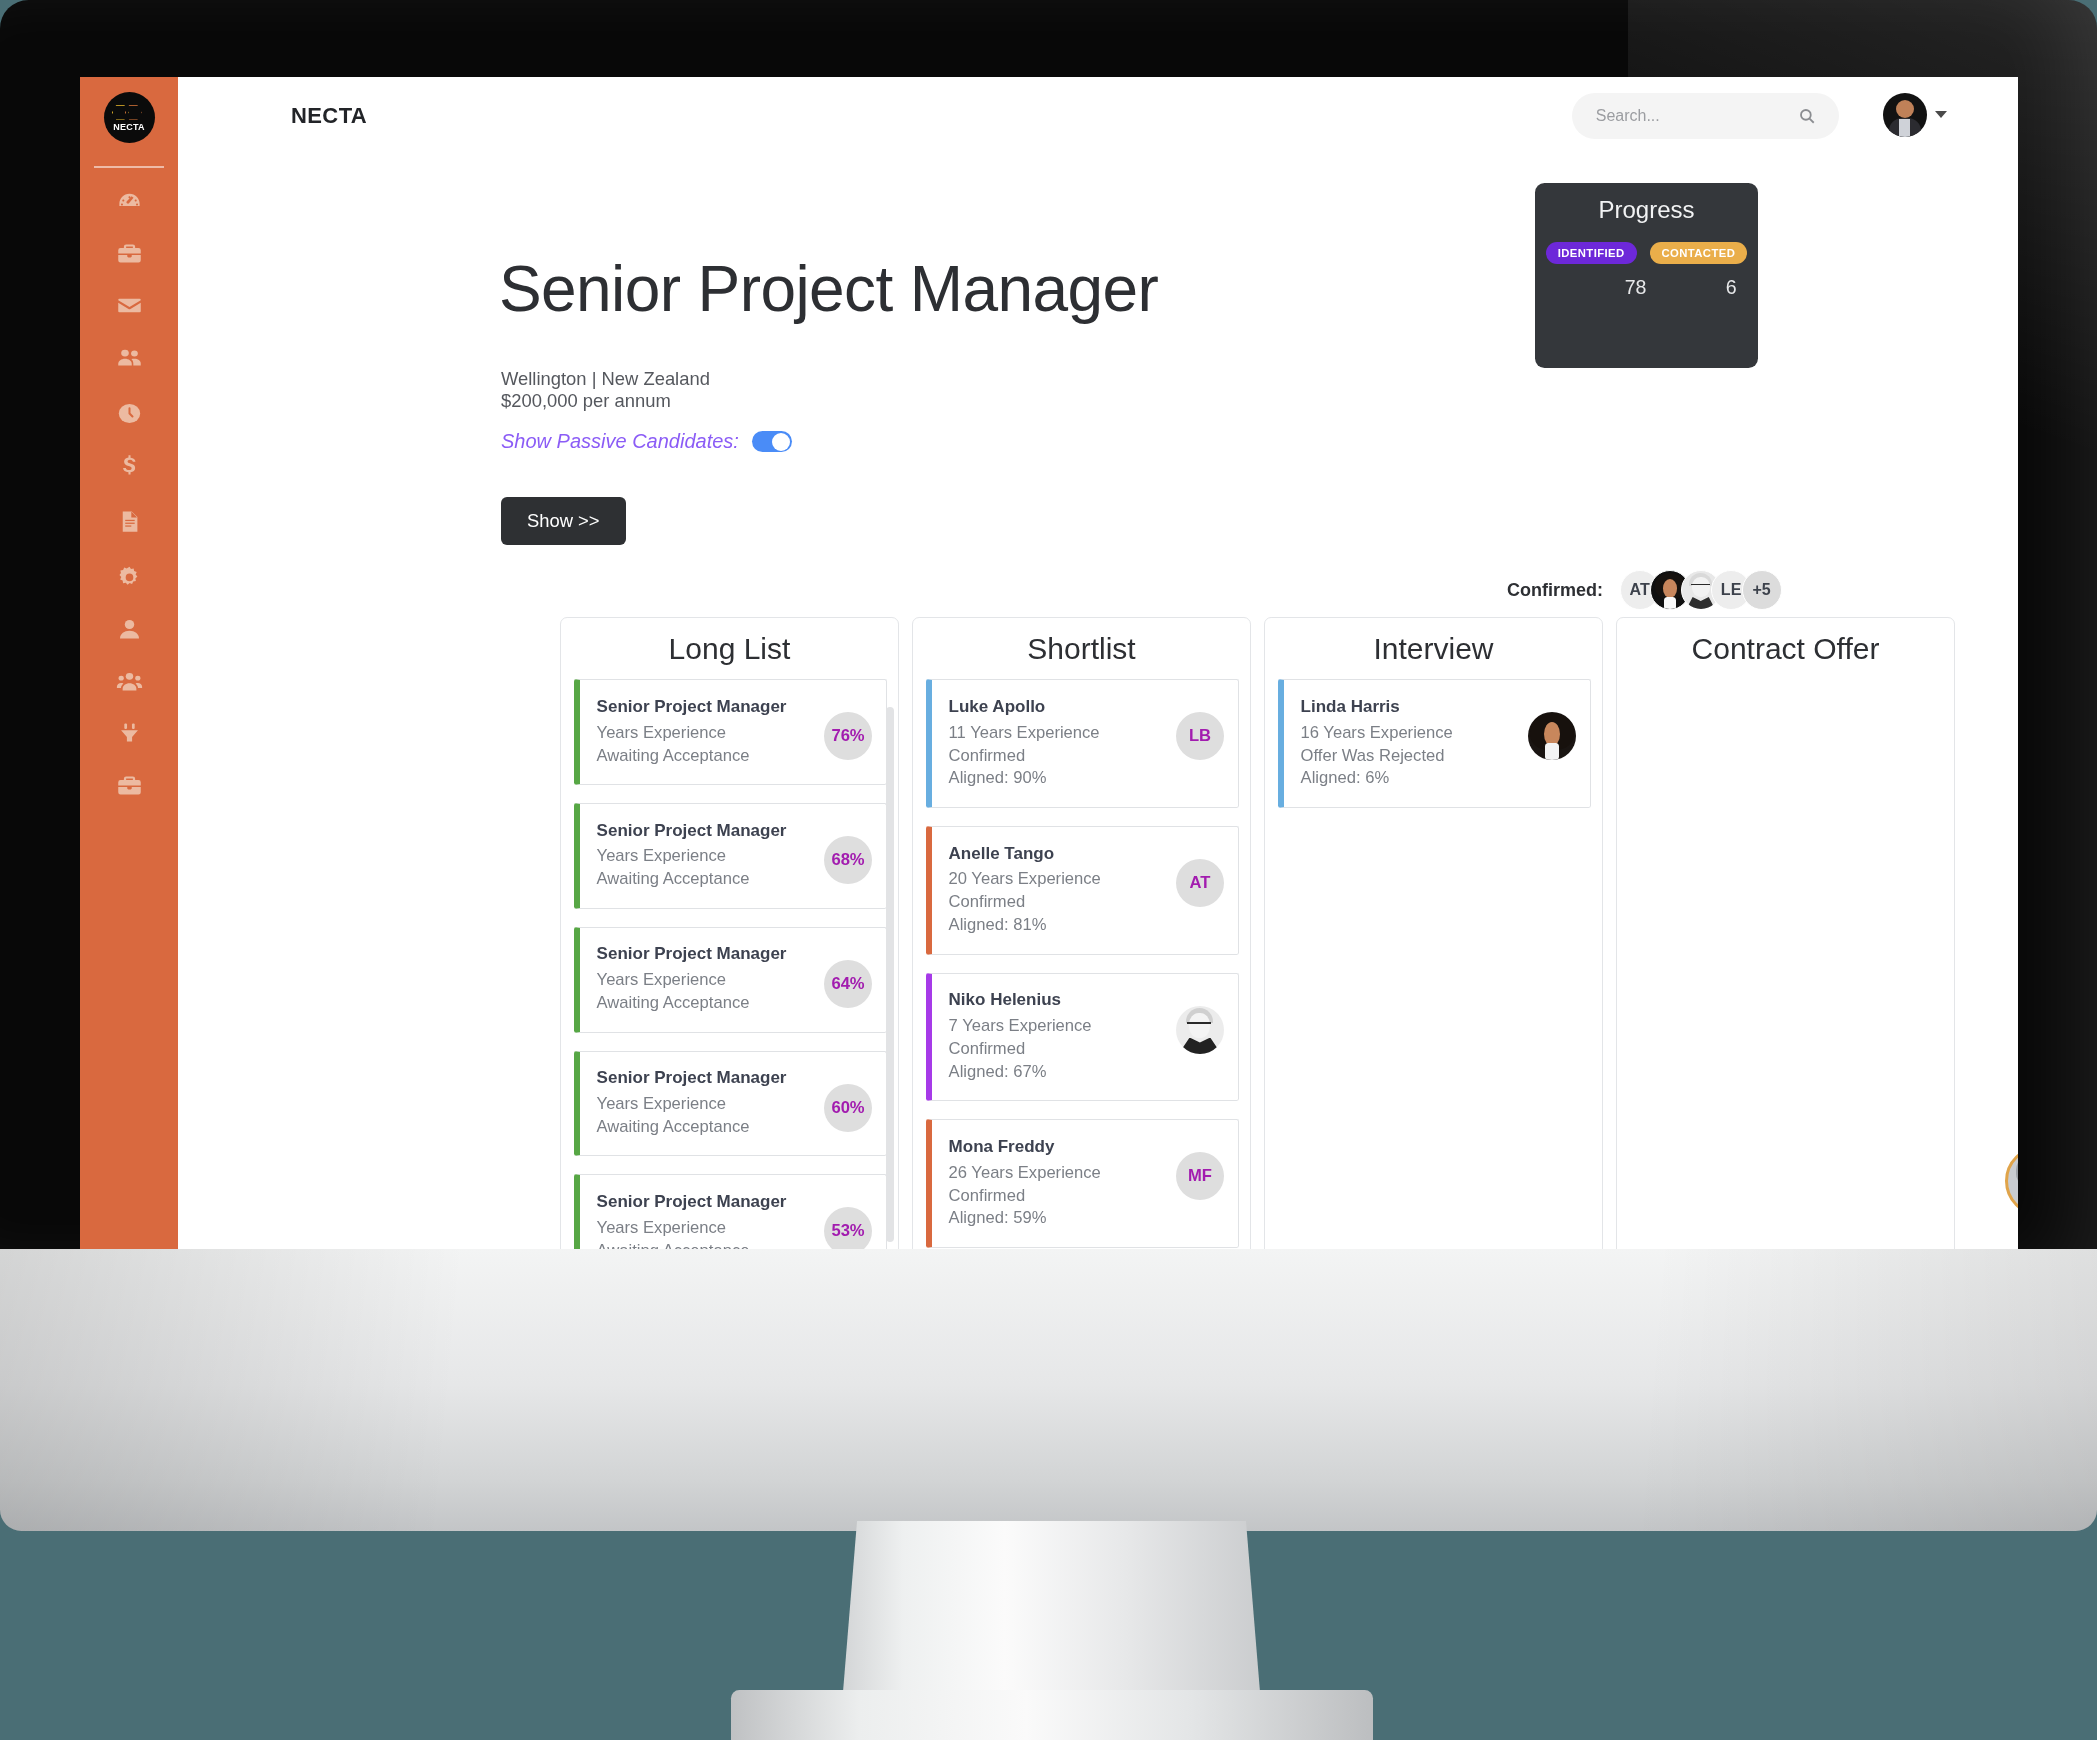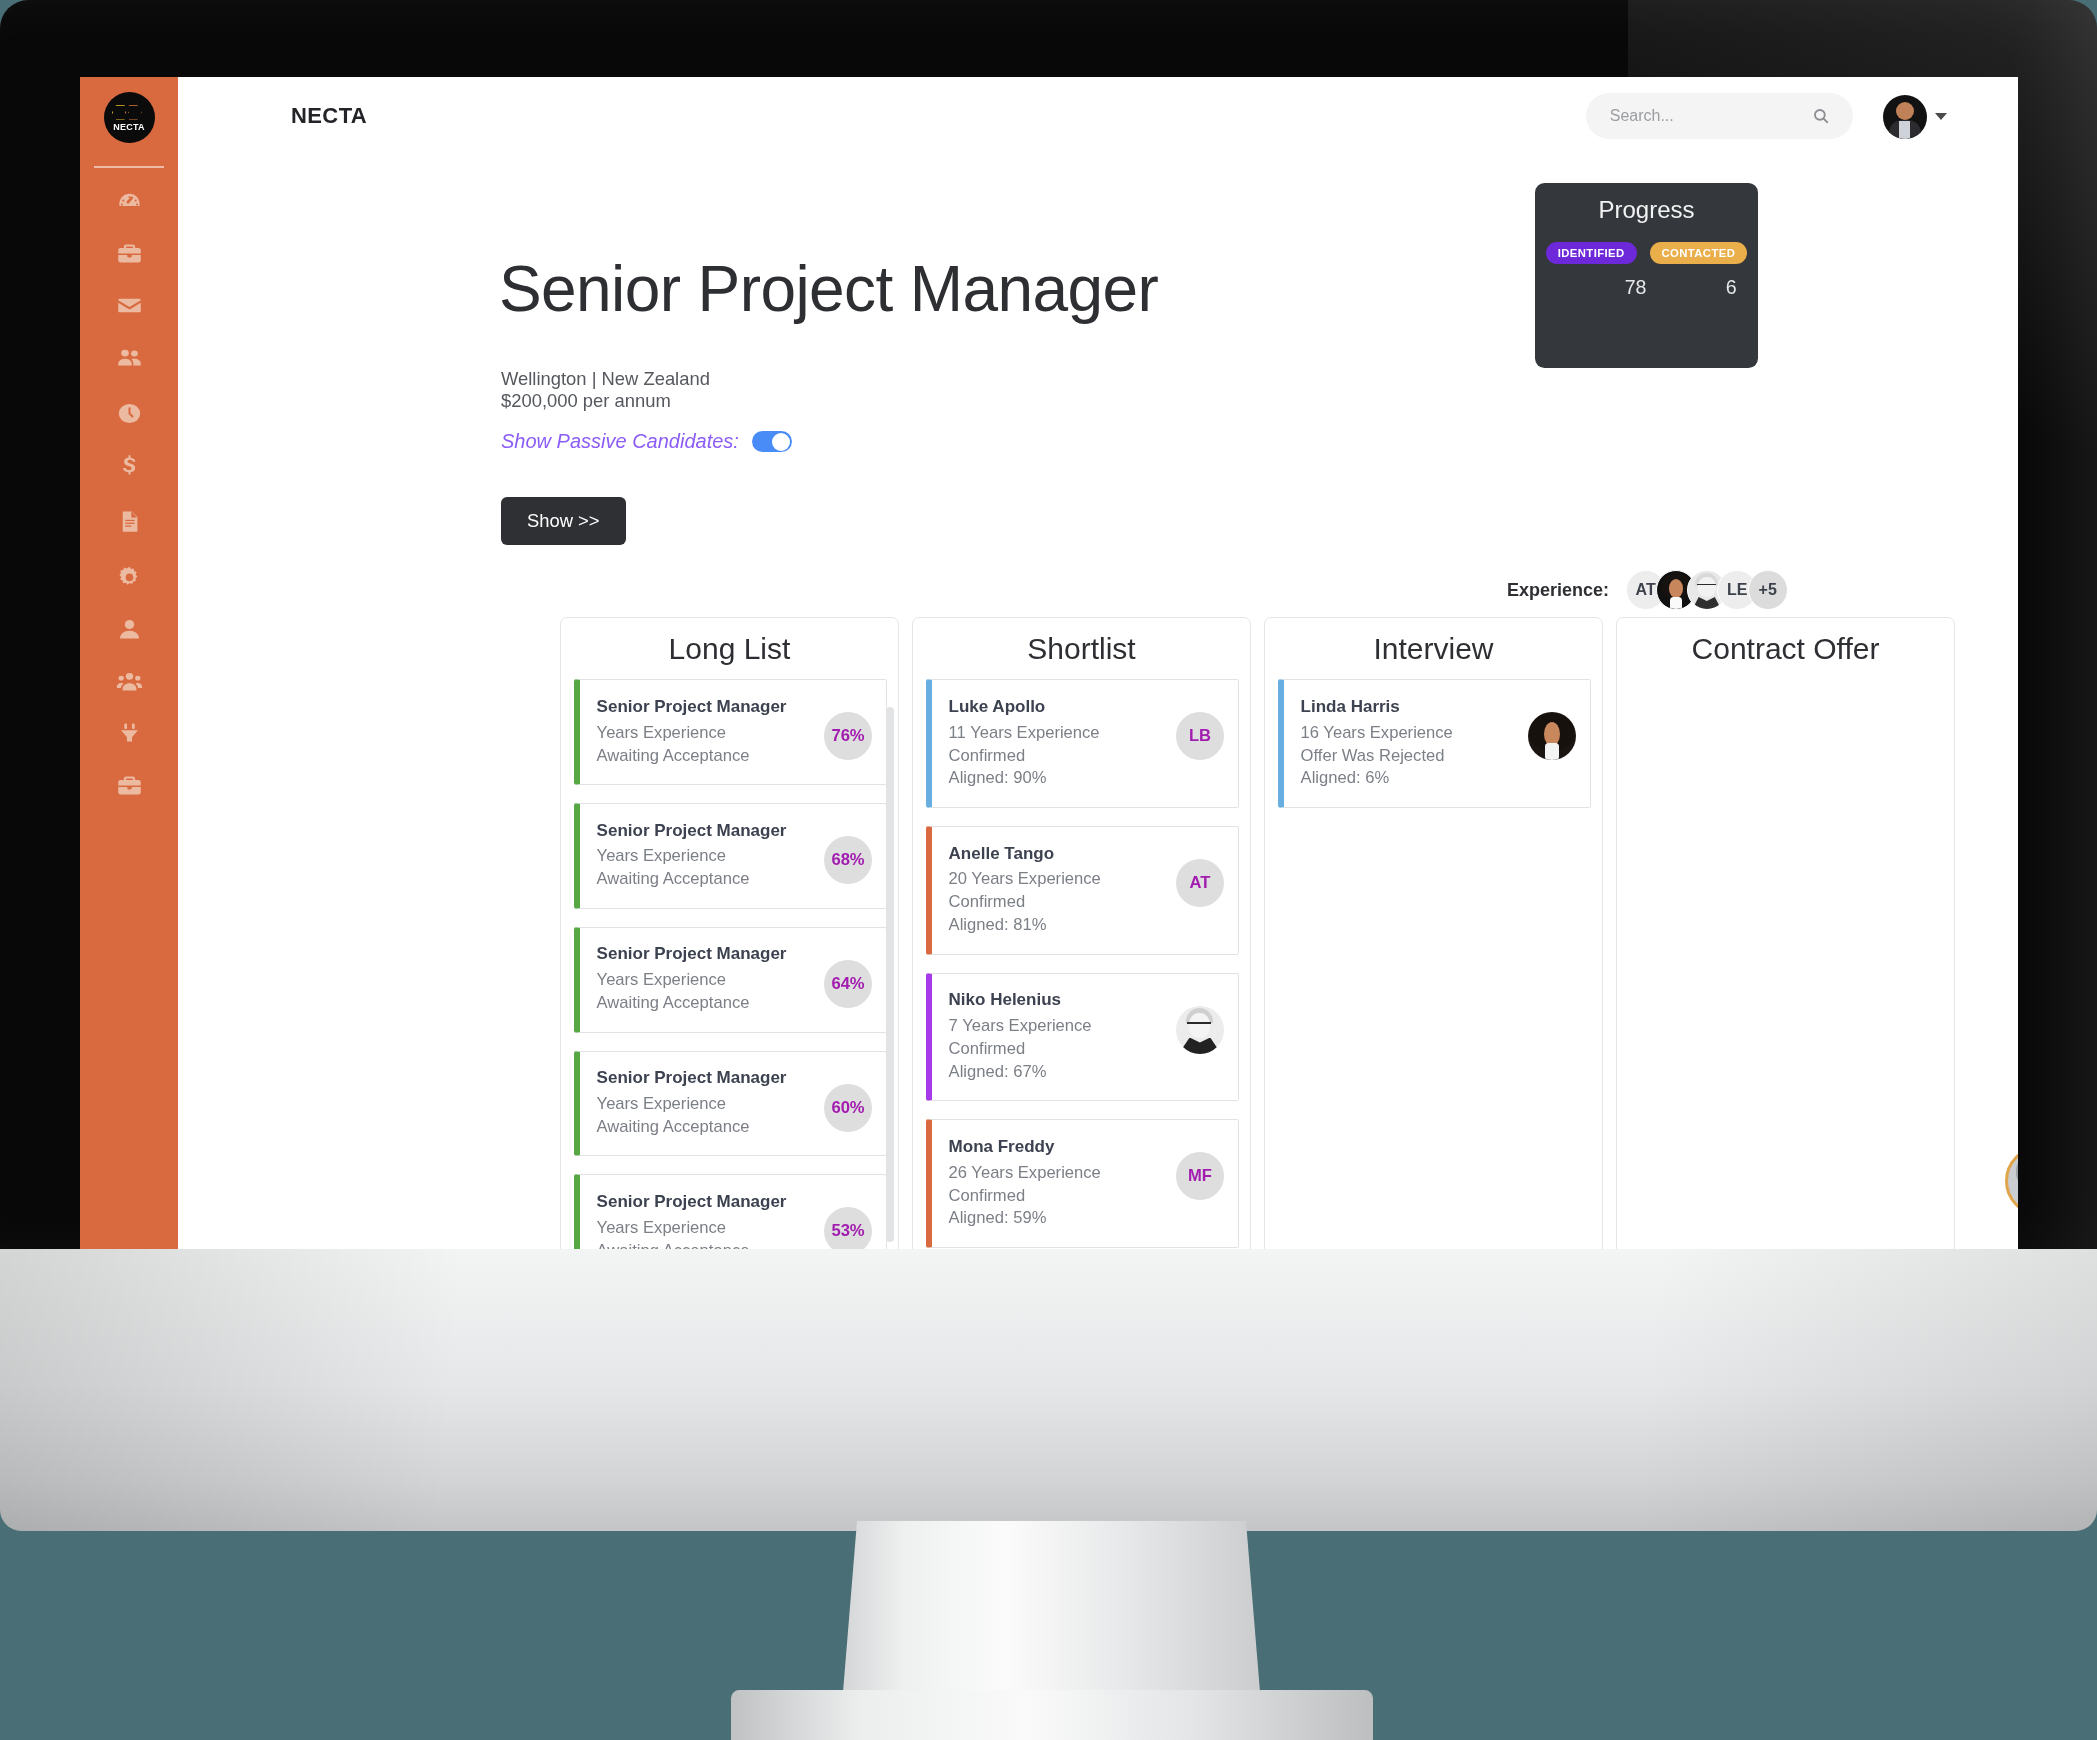--- a/index.html
+++ b/index.html
@@ -128,21 +128,21 @@
     display: flex; align-items: center;
     box-shadow: 0 0.6px 0 rgba(0,0,0,0.03);
   }
   #brand {
     margin-left: 113px;
     font-size: 22px; font-weight: bold;
     color: #222428; letter-spacing: 0.4px;
   }
   #topbar-right {
     margin-left: auto; margin-right: 71px;
-    display: flex; align-items: flex-end; gap: 30px;
+    display: flex; align-items: flex-start; gap: 44px;
   }
   .search-box {
     position: relative;
     width: 267px; height: 46px;
     background: #f4f4f4;
     border-radius: 23px;
     display: flex; align-items: center;
   }
   .search-box input {
     border: none; outline: none; background: transparent;
@@ -543,21 +543,21 @@
           <span class="pbadge identified">IDENTIFIED</span>
           <span class="pbadge contacted">CONTACTED</span>
         </div>
         <div class="progress-values">
           <span class="pval">78</span>
           <span class="pval two">6</span>
         </div>
       </section>
 
       <div id="candidates-row">
-        <span class="cand-label">Experience:</span>
+        <span class="cand-label">Confirmed:</span>
         <span class="cand-stack">
           <span class="cav">AT</span>
           <span class="cav photo-f">
             <span class="pf-hair"></span>
               <span class="pf-face"></span>
               <span class="pf-neck"></span>
           </span>
           <span class="cav photo-m">
             <span class="pm-hair"></span>
               <span class="pm-face"></span>

